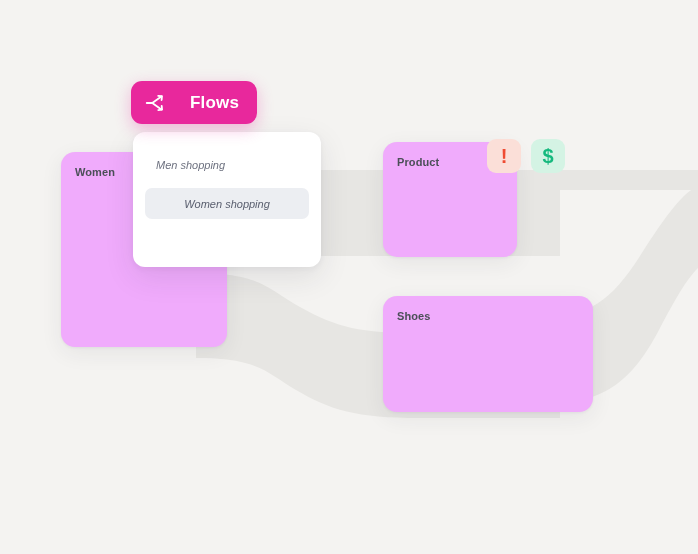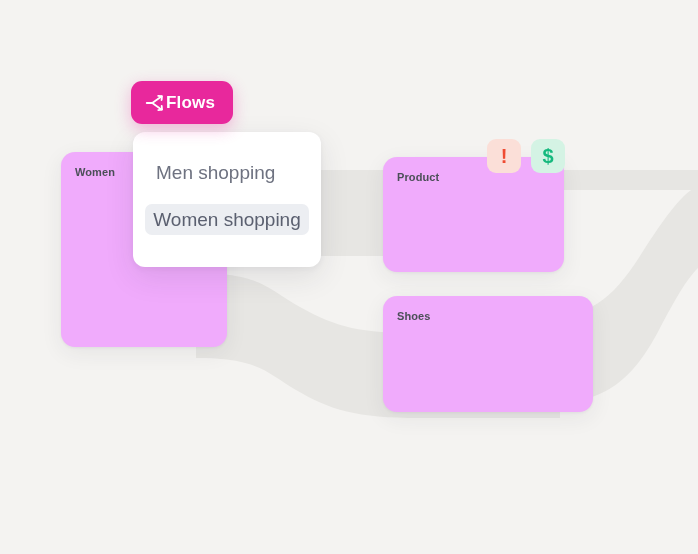--- a/index.html
+++ b/index.html
@@ -47,22 +47,22 @@
     white-space: nowrap;
   }
   #card-women {
     left: 61px;
     top: 152px;
     width: 166px;
     height: 195px;
   }
   #card-product {
     left: 383px;
-    top: 157px;
-    width: 181px;
+    top: 142px;
+    width: 134px;
     height: 115px;
   }
   #card-shoes {
     left: 383px;
     top: 296px;
     width: 166px;
     height: 116px;
     padding-left: 44px;
   }
   
@@ -94,21 +94,21 @@
   #flows-button {
     position: absolute;
     left: 131px;
     top: 81px;
     height: 43px;
     padding: 0 18px 0 13px;
     background: #e8289c;
     border-radius: 11px;
     display: flex;
     align-items: center;
-    gap: 0;
+    gap: 24px;
     box-shadow: 0 5px 16px rgba(232, 40, 156, 0.30);
     cursor: pointer;
     z-index: 30;
   }
   #flows-button .flows-label {
     color: #ffffff;
     font-size: 17px;
     font-weight: bold;
     letter-spacing: 0.2px;
   }
@@ -127,31 +127,32 @@
     background: #ffffff;
     border-radius: 12px;
     box-shadow: 0 10px 30px rgba(40, 40, 60, 0.10),
                 0 2px 6px rgba(40, 40, 60, 0.05);
     z-index: 25;
     padding-top: 9px;
     box-sizing: border-box;
   }
   .menu-item {
     position: relative;
-    margin: 16px 12px;
+    margin: 8px 12px;
     height: 31px;
     border-radius: 7px;
     display: flex;
     align-items: center;
     padding: 0 11px;
     box-sizing: border-box;
-    font-size: 19px;
+    font-size: 11px;
     color: #6e7280;
     cursor: pointer;
     white-space: nowrap;
+    font-style: italic;
   }
   .menu-item + .menu-item {
     margin-top: 4px;
   }
   .menu-item.is-active {
     background: #eceef2;
     color: #5b6070;
     justify-content: center;
   }
 </style>

